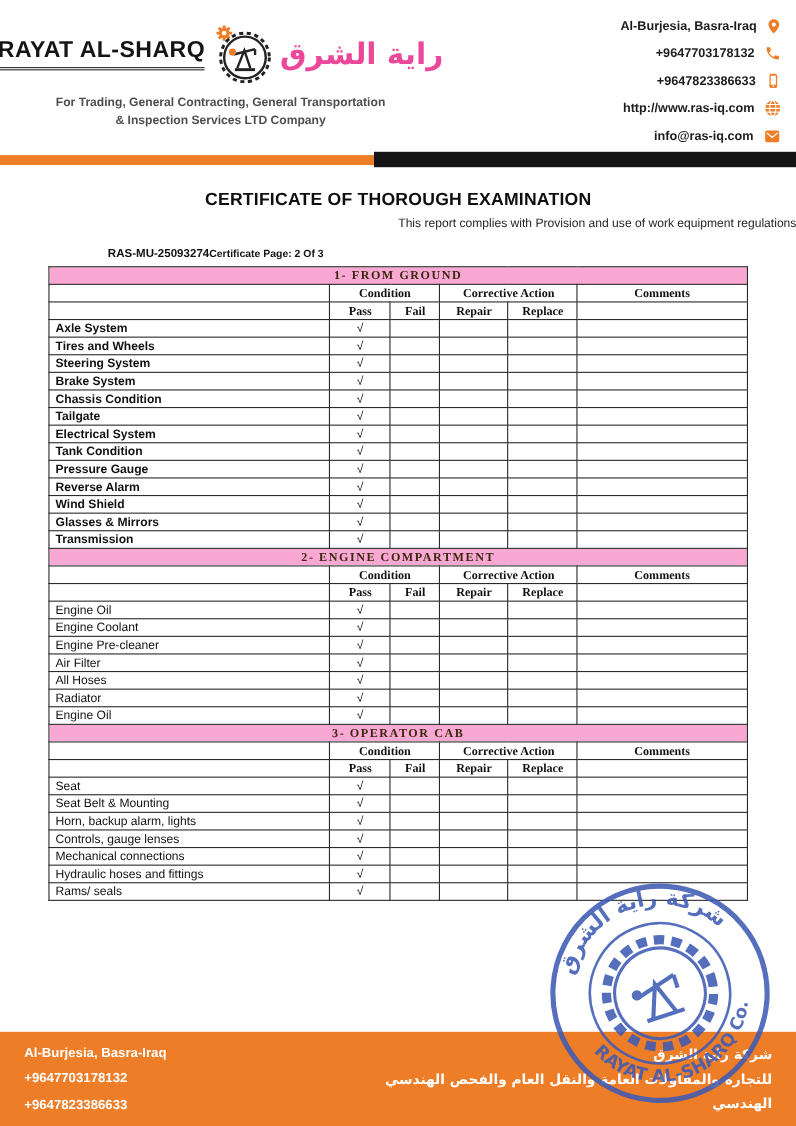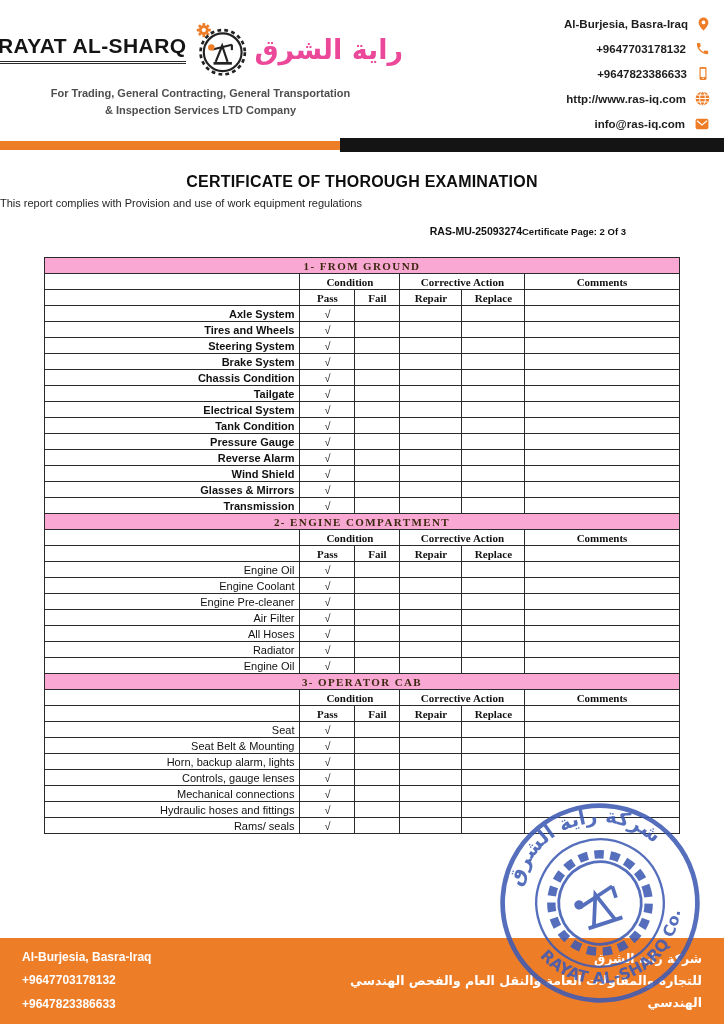--- a/index.html
+++ b/index.html
@@ -23,34 +23,34 @@
   .cicon{flex:0 0 auto;display:block;}
 
   
   .stripes{display:flex;height:15px;align-items:flex-start;}
   .stripe-orange{width:340px;height:9px;background:#EE7D27;margin-top:3px;}
   .stripe-black{flex:1;height:14px;background:#141414;}
 
   
   h1{margin:20px 0 0;text-align:center;font-size:16px;letter-spacing:.2px;color:#0e0e0e;
      font-family:"Liberation Sans",sans-serif;}
-  .subtitle{margin:6px 0 0;text-align:left;font-size:11px;color:#1f1f1f;}
-
-  .ref-row{width:528px;margin:16px auto 20px;display:flex;justify-content:flex-end;align-items:flex-end;}
+  .subtitle{margin:6px 0 0;text-align:right;font-size:11px;color:#1f1f1f;}
+
+  .ref-row{width:528px;margin:16px auto 5px;display:flex;justify-content:flex-start;align-items:flex-end;}
   .ref-left{font-size:10.5px;font-weight:bold;}
   .ref-right{font-size:9.5px;font-weight:bold;}
 
   
   table.checklist{width:634px;margin:0 auto;border-collapse:collapse;table-layout:fixed;}
   table.checklist td{border:1px solid #2a2a2a;font-size:11px;padding:0 5px;height:16px;
                      box-sizing:border-box;overflow:hidden;white-space:nowrap;}
   td.sec-title{background:#f9a8d4;text-align:center;font-family:"Liberation Serif",serif;
                font-weight:bold;font-size:12.5px;letter-spacing:1.4px;color:#3c280e;height:18px;}
   td.grp,td.sub{text-align:center;font-family:Liberation Serif, serif;font-weight:bold;font-size:12px;color:#111;}
-  td.item{text-align:right;font-weight:normal;}
+  td.item{text-align:left;font-weight:normal;}
   tr.bold td.item{font-weight:bold;}
   td.ck{text-align:center;}
 
   
   .stamp{position:absolute;left:497px;top:800px;width:206px;height:206px;
          transform:rotate(-18deg);opacity:.88;z-index:4;pointer-events:none;}
 
   
   footer.pagefoot{position:absolute;left:0;right:0;bottom:0;height:86px;background:#EE7D27;
          display:flex;justify-content:space-between;align-items:center;padding:0 22px;

